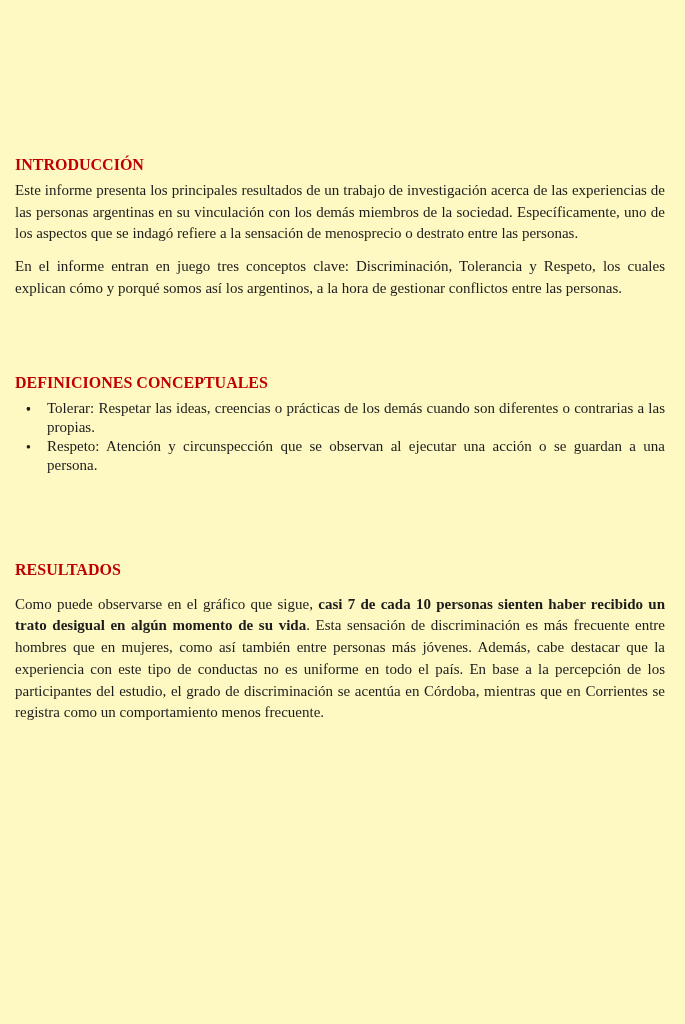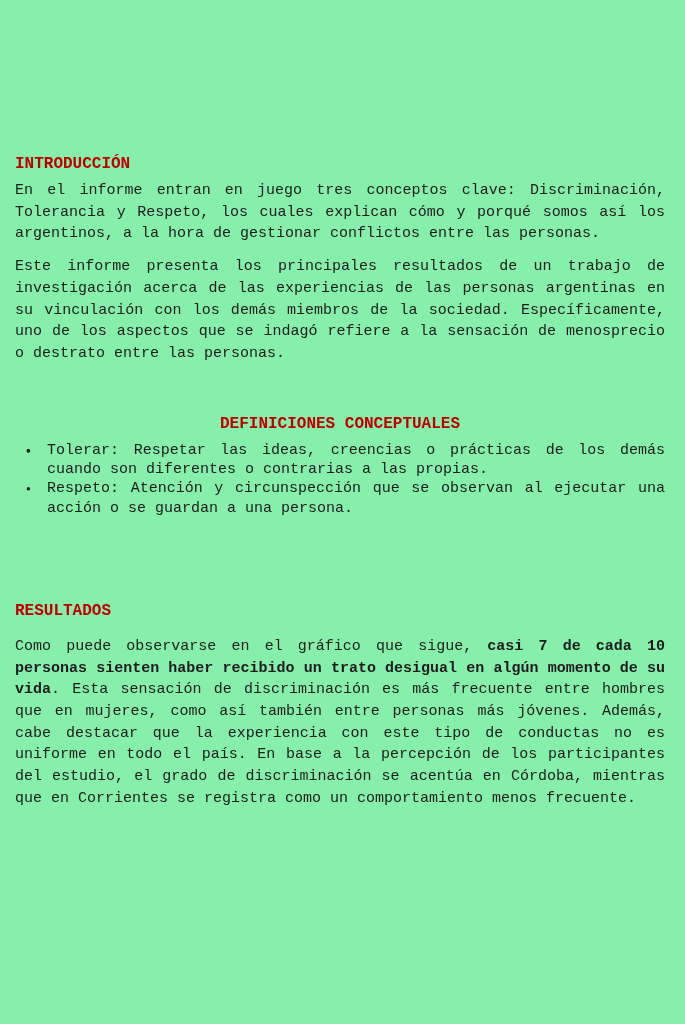--- a/index.html
+++ b/index.html
@@ -4,43 +4,42 @@
 <style>
   html, body {
     margin: 0;
     padding: 0;
     background: #ffffff;
   }
   .page {
     position: relative;
     width: 685px;
     height: 1024px;
-    background: #86efac;
+    background: #fef9c3;
     overflow: hidden;
-    font-family: Liberation Mono, monospace;
+    font-family: Liberation Serif, serif;
     color: #1c1c1c;
   }
   .content {
     padding: 156px 20px 0 15px;
   }
   .sec-heading {
     margin: 0;
     font-size: 16px;
     line-height: 17px;
     font-weight: bold;
     color: #c00000;
     text-align: left;
   }
   .sec-heading.intro {
     margin-bottom: 7px;
   }
   .sec-heading.defs {
-    margin-top: 51px;
+    margin-top: 74px;
     margin-bottom: 8px;
-    text-align: center;
   }
   .sec-heading.results {
     margin-top: 85px;
     margin-bottom: 16px;
   }
   .para {
     margin: 0;
     font-size: 15px;
     line-height: 21.7px;
     text-align: justify;
@@ -75,22 +74,22 @@
   }
 </style>
 </head>
 <body>
 
 <div class="page">
   <div class="content">
 
     <section>
       <h2 class="sec-heading intro">INTRODUCCIÓN</h2>
+      <p class="para">Este informe presenta los principales resultados de un trabajo de investigación acerca de las experiencias de las personas argentinas en su vinculación con los demás miembros de la sociedad. Específicamente, uno de los aspectos que se indagó refiere a la sensación de menosprecio o destrato entre las personas.</p>
       <p class="para">En el informe entran en juego tres conceptos clave: Discriminación, Tolerancia y Respeto, los cuales explican cómo y porqué somos así los argentinos, a la hora de gestionar conflictos entre las personas.</p>
-      <p class="para">Este informe presenta los principales resultados de un trabajo de investigación acerca de las experiencias de las personas argentinas en su vinculación con los demás miembros de la sociedad. Específicamente, uno de los aspectos que se indagó refiere a la sensación de menosprecio o destrato entre las personas.</p>
     </section>
 
     <section>
       <h2 class="sec-heading defs">DEFINICIONES CONCEPTUALES</h2>
       <ul class="bullet-list">
         <li>
           <span class="bullet-glyph">●</span>
         </li>
         <li>
           <span class="bullet-glyph">●</span>

